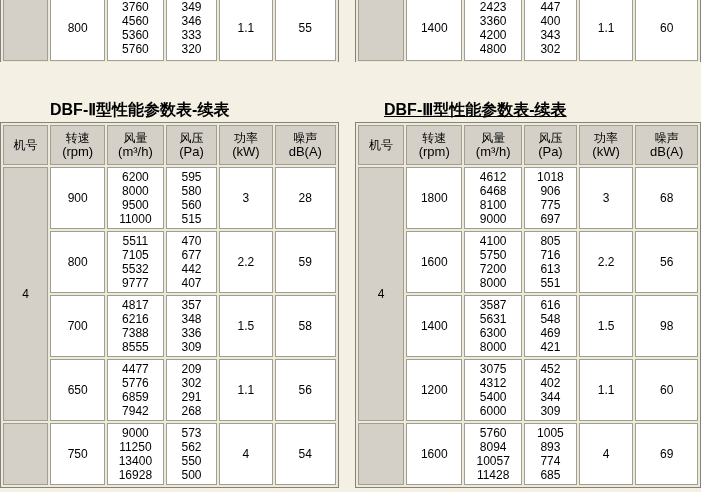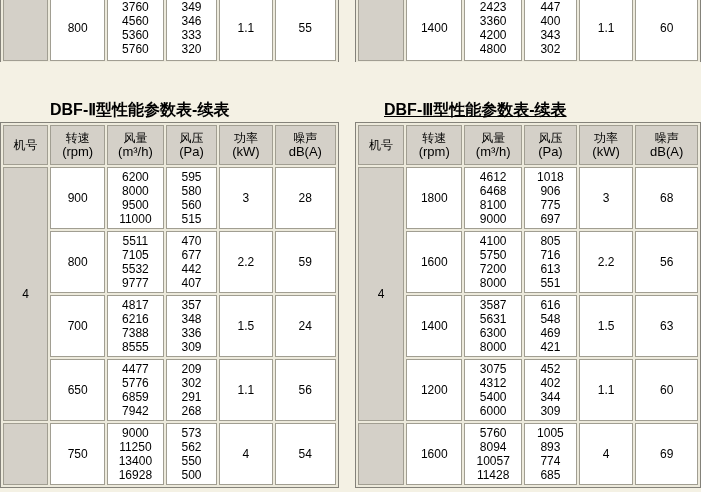--- a/index.html
+++ b/index.html
@@ -199,21 +199,21 @@
         <td>700</td>
         <td class="multi">4817
 6216
 7388
 8555</td>
         <td class="multi">357
 348
 336
 309</td>
         <td>1.5</td>
-        <td>24</td>
+        <td>58</td>
       </tr>
       <tr>
         <td>650</td>
         <td class="multi">4477
 5776
 6859
 7942</td>
         <td class="multi">209
 302
 291
@@ -308,21 +308,21 @@
         <td>1400</td>
         <td class="multi">3587
 5631
 6300
 8000</td>
         <td class="multi">616
 548
 469
 421</td>
         <td>1.5</td>
-        <td>63</td>
+        <td>98</td>
       </tr>
       <tr>
         <td>1200</td>
         <td class="multi">3075
 4312
 5400
 6000</td>
         <td class="multi">452
 402
 344

